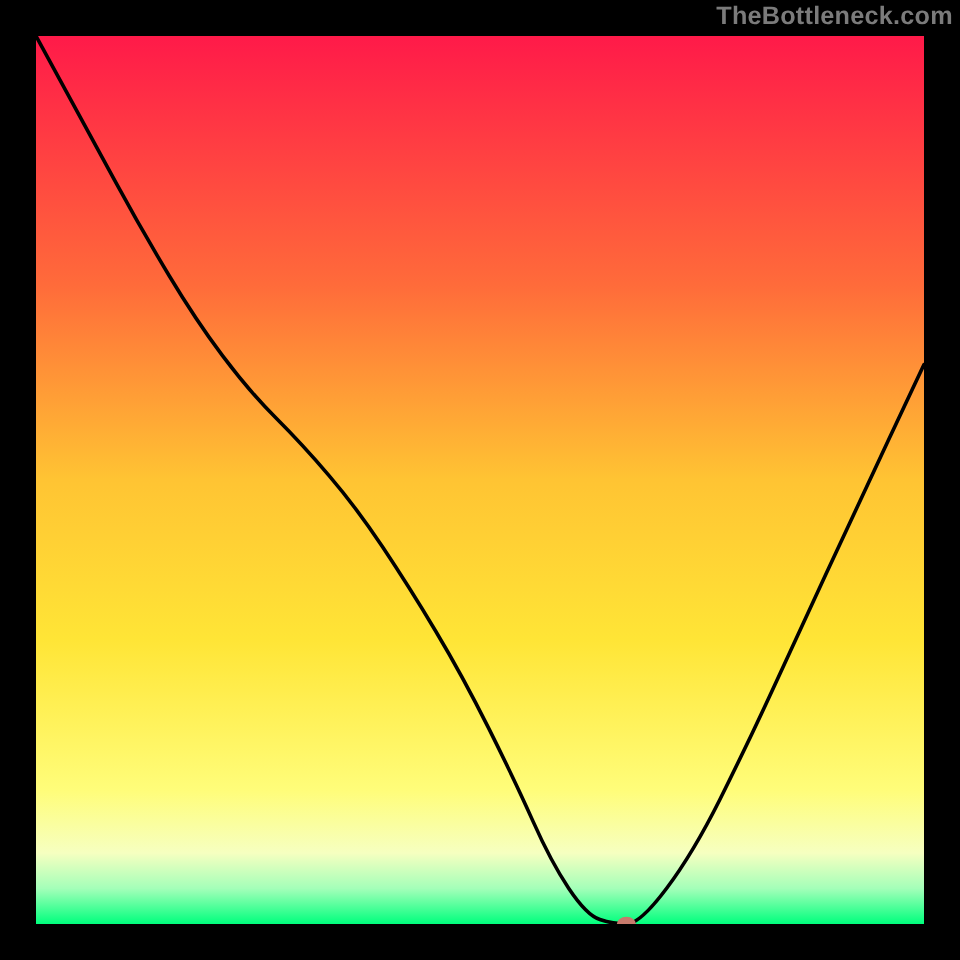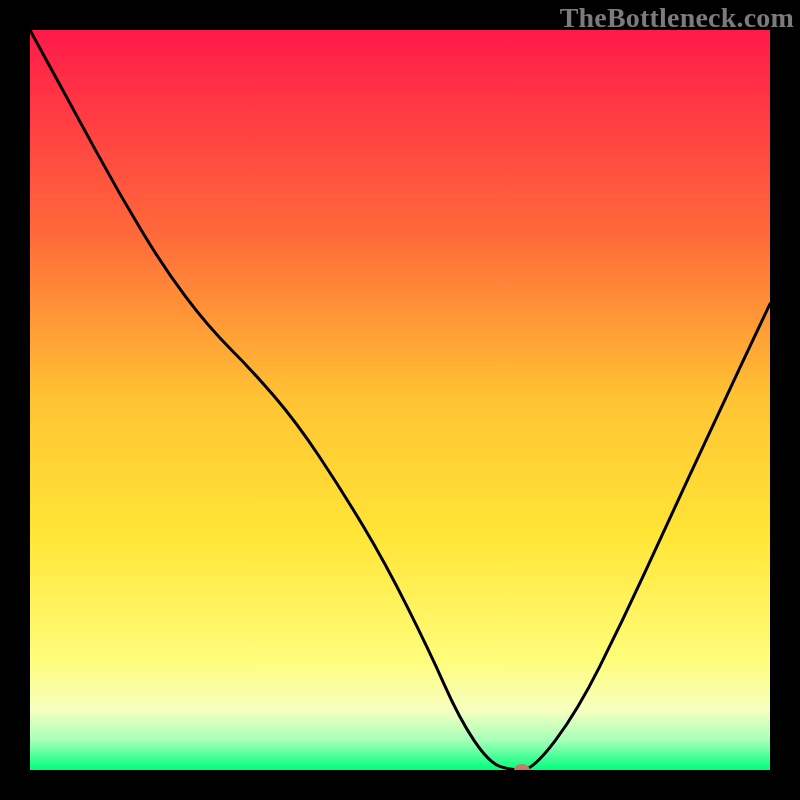--- a/index.html
+++ b/index.html
@@ -7,22 +7,22 @@
   .outer {
     width: 800px;
     height: 800px;
     background: #000;
     position: relative;
   }
   .watermark {
     position: absolute;
     top: 2px;
     right: 6px;
-    font-family: Liberation Serif, serif;
-    font-size: 28px;
+    font-family: Liberation Sans, sans-serif;
+    font-size: 21px;
     font-weight: 600;
     color: #7b7b7b;
     z-index: 10;
     letter-spacing: 0.2px;
   }
   .plot {
     position: absolute;
     left: 30px;
     top: 30px;
     width: 740px;

